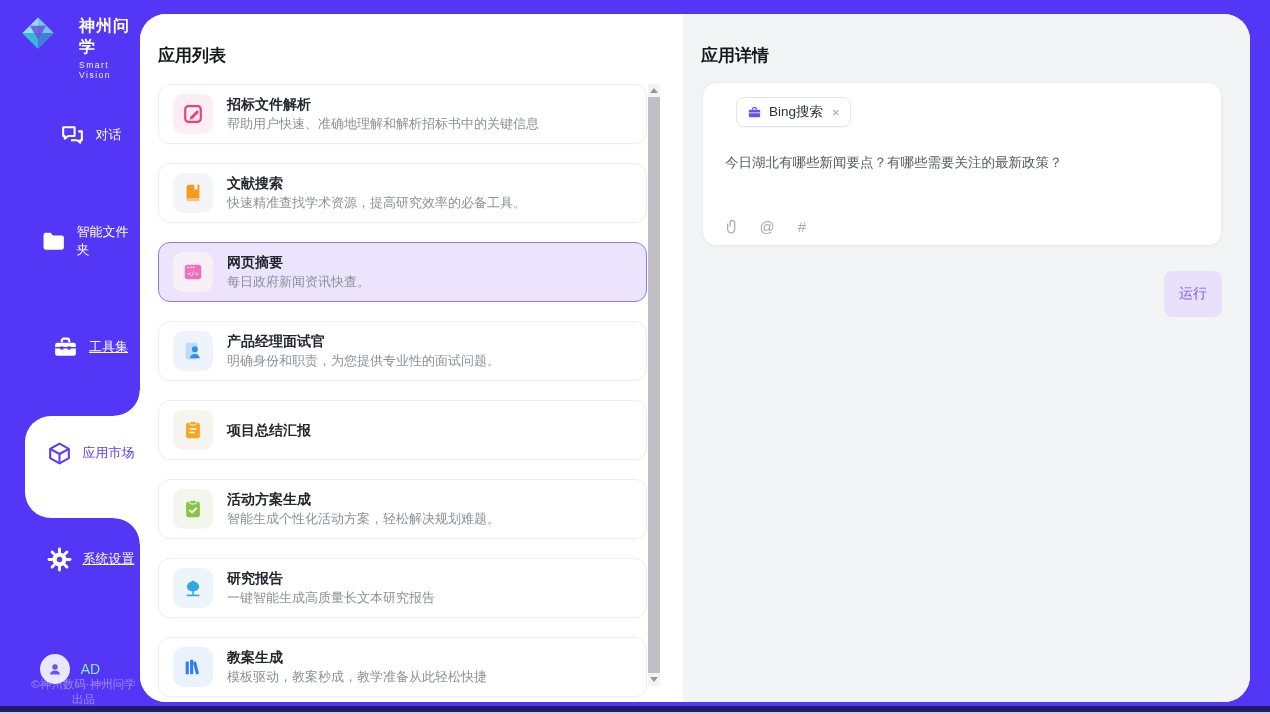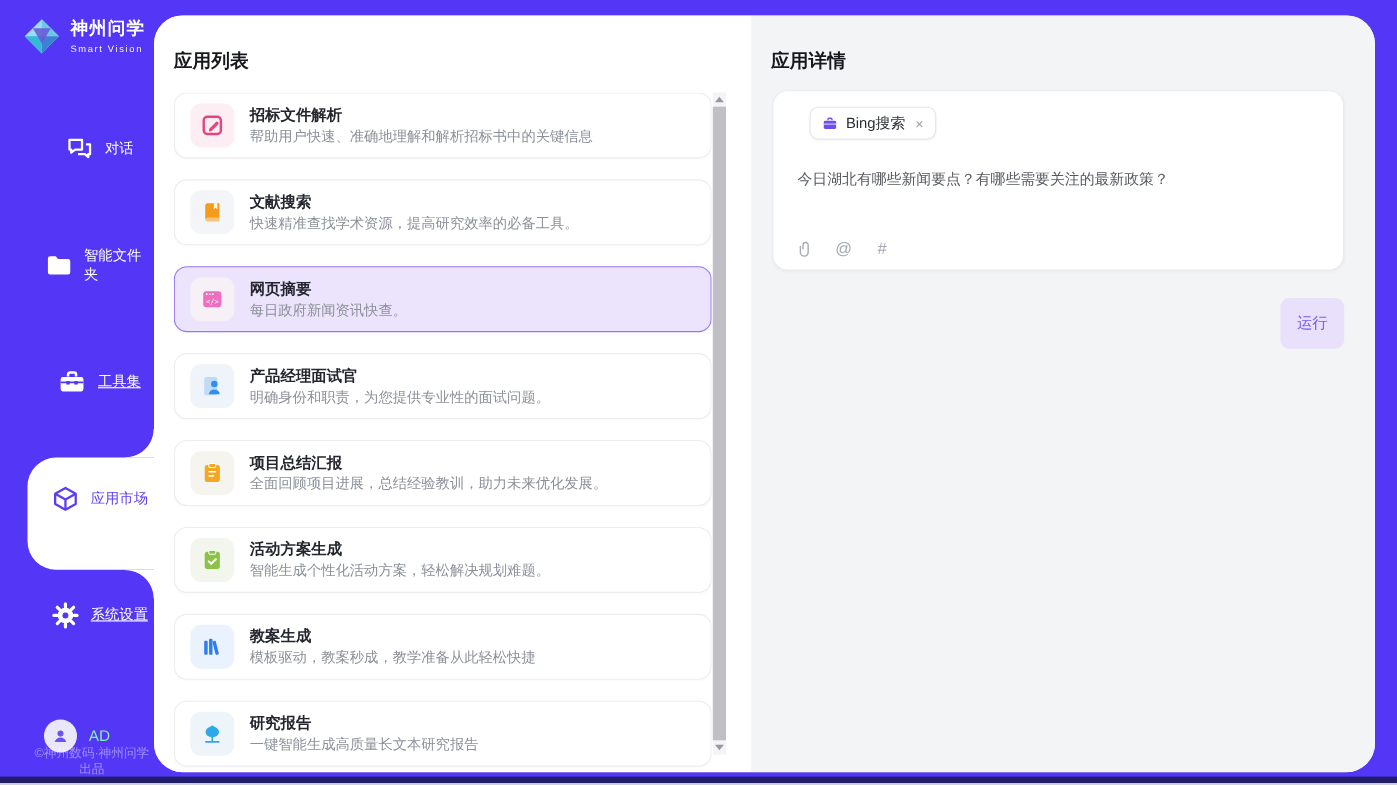--- a/index.html
+++ b/index.html
@@ -10,21 +10,21 @@
   html,body{background:#d7d8df;}
   body{font-family:"Liberation Sans","DejaVu Sans",sans-serif;}
   .stage{position:relative;width:1270px;height:714px;background:var(--purple);overflow:hidden;}
   .stage::after{content:'';position:absolute;left:0;right:0;bottom:0;height:8px;
     background:linear-gradient(#211d6b 0 6px,#cdd0d8 6px);}
 
   
   .sidebar{position:absolute;left:0;top:0;width:140px;height:100%;color:#fff;}
   .logo{height:82px;display:flex;align-items:flex-start;padding:15px 0 0 20px;gap:8px;}
   .logo svg{width:36px;height:36px;flex:none;}
-  .logo-text{display:flex;flex-direction:column;margin-top:1px;}
+  .logo-text{display:flex;flex-direction:column;margin-top:1px;margin-left:15px;}
   .logo-title{font-size:16px;font-weight:700;letter-spacing:1px;}
   .logo-sub{font-size:8.5px;letter-spacing:1.5px;margin-top:2px;opacity:.95;}
   .nav{display:flex;flex-direction:column;}
   .nav-item{height:106px;position:relative;display:flex;flex-direction:row;
     align-items:center;justify-content:center;gap:10px;cursor:pointer;padding-left:40px;}
   .nav-icon{width:27px;height:27px;color:#fff;position:relative;z-index:1;}
   .nav-icon svg{width:100%;height:100%;display:block;}
   .nav-label{font-size:13px;color:#fff;position:relative;z-index:1;}
   .nav-label.u{text-decoration:underline;}
   .nav-item.active::before{content:'';position:absolute;left:25px;right:0;top:16px;bottom:-12px;
@@ -246,60 +246,59 @@
             <span class="tile" style="background: rgb(246, 244, 239); color: rgb(245, 166, 35);">
               <svg viewBox="0 0 24 24">
                 <rect x="4.5" y="4" width="15" height="17" rx="2.5" fill="currentColor"></rect>
                 <rect x="8.5" y="2.5" width="7" height="4" rx="1.5" fill="currentColor" stroke="#fff"></rect>
                 <rect x="8" y="10" width="8" height="1.6" rx=".8" fill="#fff"></rect>
                 <rect x="8" y="14" width="6" height="1.6" rx=".8" fill="#fff"></rect>
               </svg>
             </span>
             <div class="card-text">
               <div class="card-title">项目总结汇报</div>
-              <div class="card-desc">全面回顾项目进展，总结经验教训，助力未来优化发展。</div>
             </div>
           </div>
           <div class="app-card">
             <span class="tile" style="background: rgb(242, 246, 236); color: rgb(139, 195, 74);">
               <svg viewBox="0 0 24 24">
                 <rect x="4.5" y="4" width="15" height="17" rx="2.5" fill="currentColor"></rect>
                 <rect x="8.5" y="2.5" width="7" height="4" rx="1.5" fill="currentColor" stroke="#fff"></rect>
                 <path d="m8.5 13.5 2.4 2.4 4.6-4.6" stroke="#fff" stroke-width="2" fill="none" stroke-linecap="round" stroke-linejoin="round"></path>
               </svg>
             </span>
             <div class="card-text">
               <div class="card-title">活动方案生成</div>
               <div class="card-desc">智能生成个性化活动方案，轻松解决规划难题。</div>
             </div>
           </div>
           <div class="app-card">
+            <span class="tile" style="background: rgb(237, 245, 251); color: rgb(45, 169, 232);">
+              <svg viewBox="0 0 24 24">
+                <path d="M5 21h14v-1.8H5z" fill="currentColor"></path>
+                <path d="M12 3.5c2.2 2.3 5.2 2 6.4 5.4 1.1 3.3-1.5 6.6-6.4 6.6s-7.5-3.3-6.4-6.6C6.8 5.5 9.8 5.8 12 3.5z" fill="currentColor"></path>
+                <path d="M12 9v10.5" stroke="currentColor" stroke-width="1.7"></path>
+              </svg>
+            </span>
+            <div class="card-text">
+              <div class="card-title">研究报告</div>
+              <div class="card-desc">一键智能生成高质量长文本研究报告</div>
+            </div>
+          </div>
+          <div class="app-card">
             <span class="tile" style="background: rgb(234, 242, 253); color: rgb(47, 126, 240);">
               <svg viewBox="0 0 24 24">
                 <rect x="4" y="6" width="3.4" height="14" rx="1" fill="currentColor"></rect>
                 <rect x="8.8" y="4" width="3.4" height="16" rx="1" fill="currentColor"></rect>
                 <rect x="13.6" y="6" width="3.4" height="14" rx="1" transform="rotate(-14 15.3 13)" fill="currentColor"></rect>
               </svg>
             </span>
             <div class="card-text">
               <div class="card-title">教案生成</div>
               <div class="card-desc">模板驱动，教案秒成，教学准备从此轻松快捷</div>
-            </div>
-          </div>
-          <div class="app-card">
-            <span class="tile" style="background: rgb(237, 245, 251); color: rgb(45, 169, 232);">
-              <svg viewBox="0 0 24 24">
-                <path d="M5 21h14v-1.8H5z" fill="currentColor"></path>
-                <path d="M12 3.5c2.2 2.3 5.2 2 6.4 5.4 1.1 3.3-1.5 6.6-6.4 6.6s-7.5-3.3-6.4-6.6C6.8 5.5 9.8 5.8 12 3.5z" fill="currentColor"></path>
-                <path d="M12 9v10.5" stroke="currentColor" stroke-width="1.7"></path>
-              </svg>
-            </span>
-            <div class="card-text">
-              <div class="card-title">研究报告</div>
-              <div class="card-desc">一键智能生成高质量长文本研究报告</div>
             </div>
           </div>
         </div>
       <div class="sb">
         <div class="sb-arrow up">
             <span class="tri-up"></span>
           </div>
         <div class="sb-thumb"></div>
         <div class="sb-arrow down">
             <span class="tri-down"></span>

